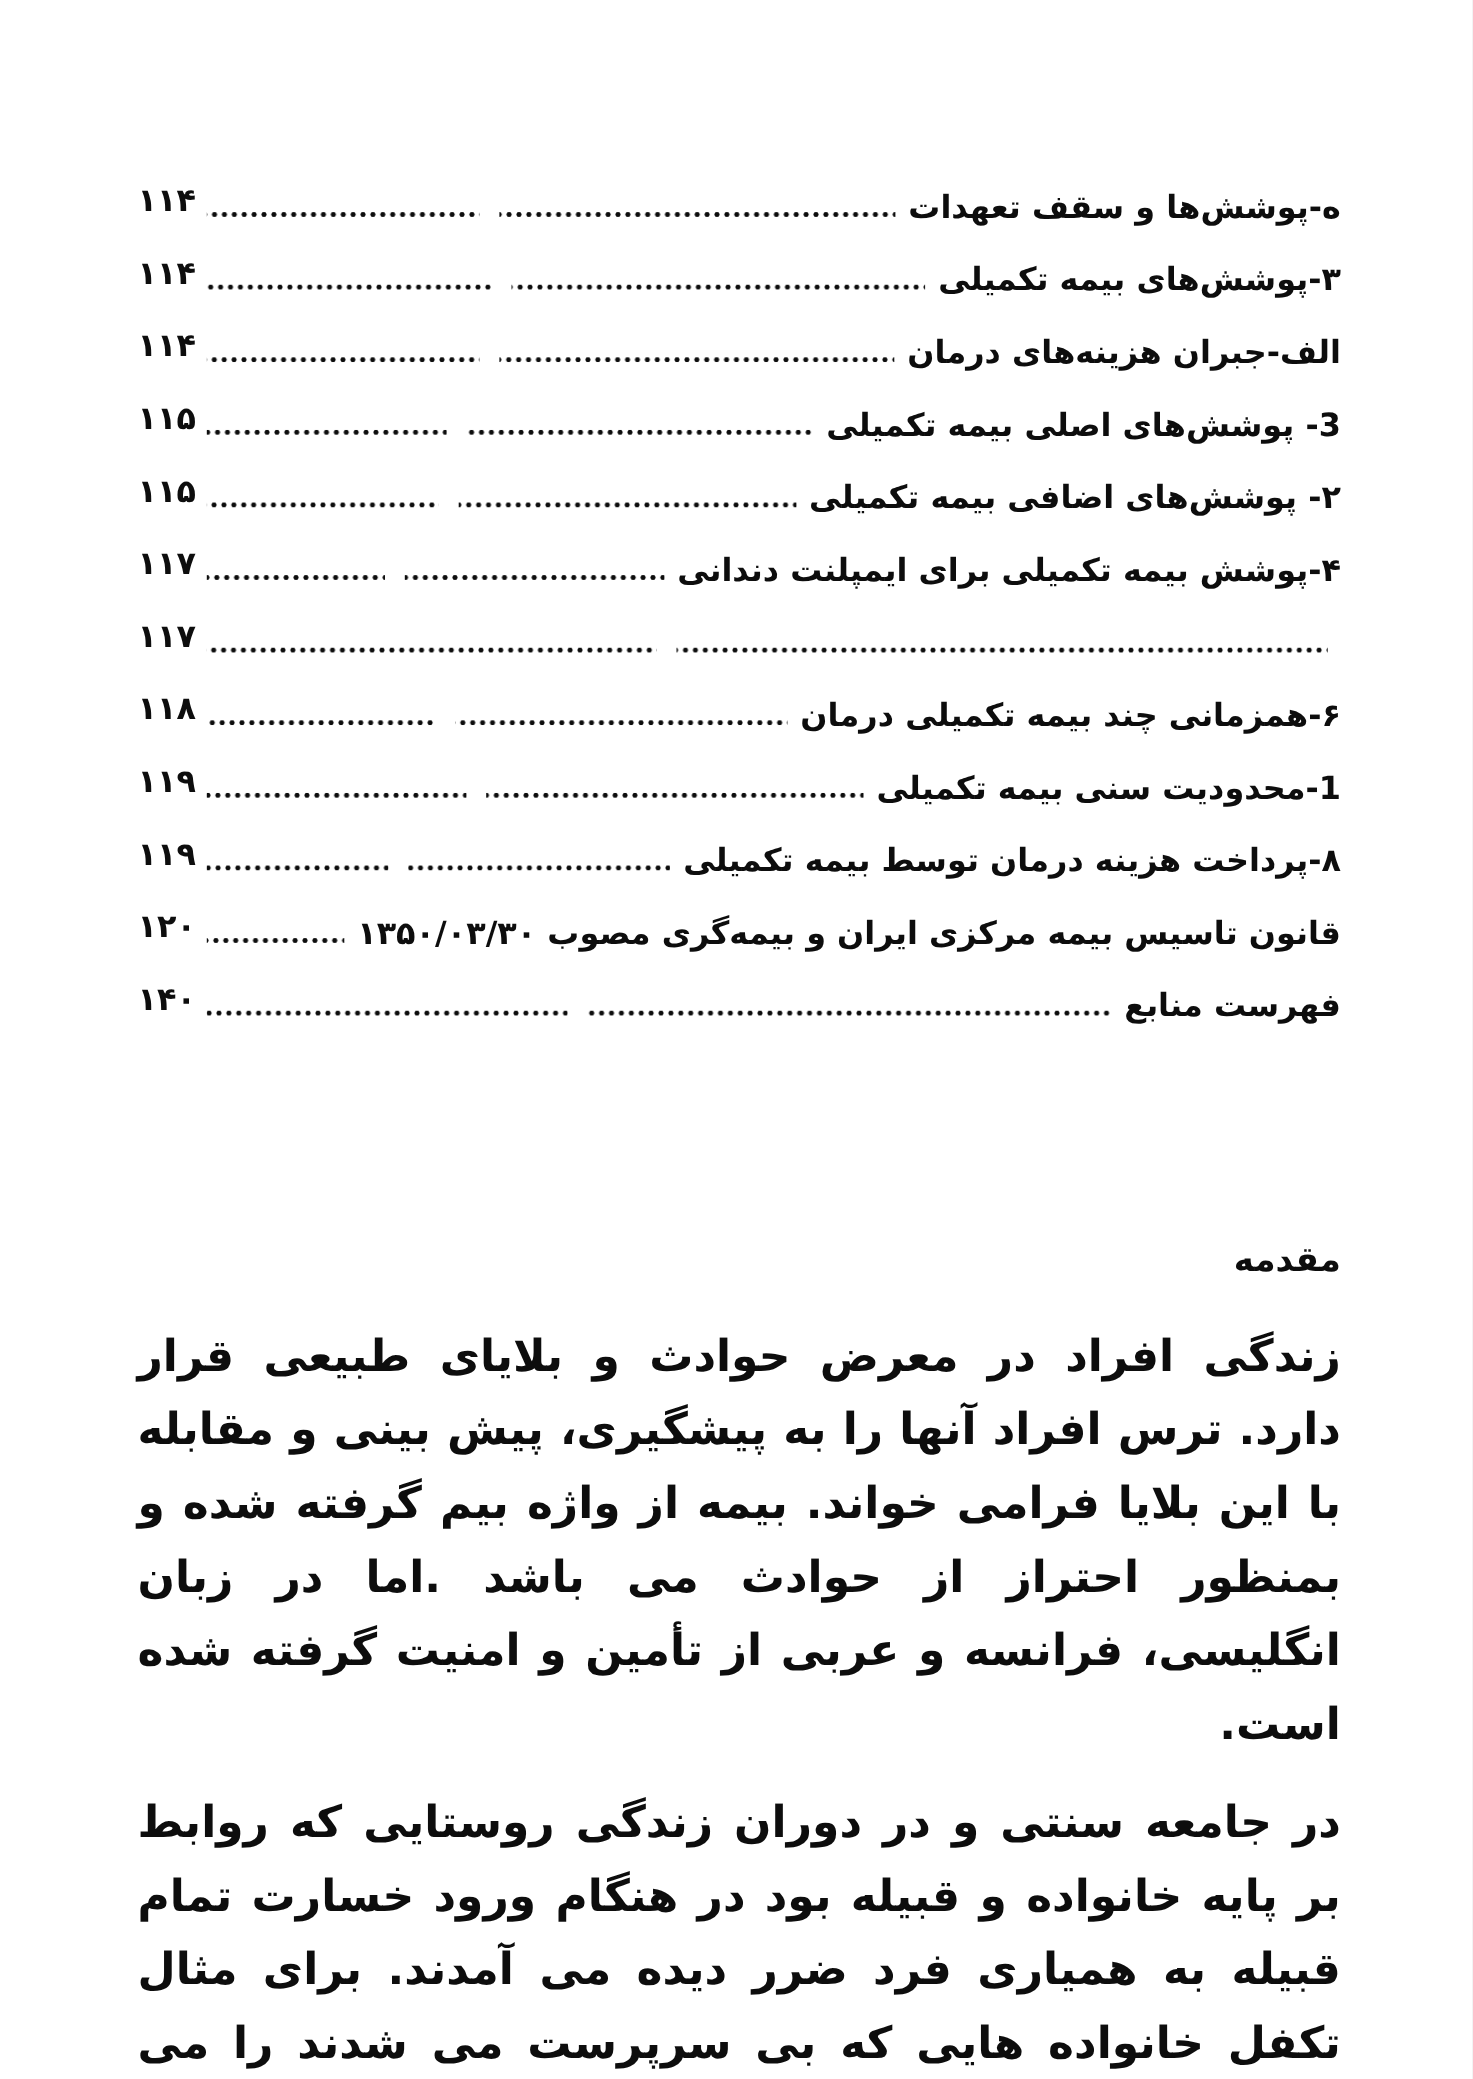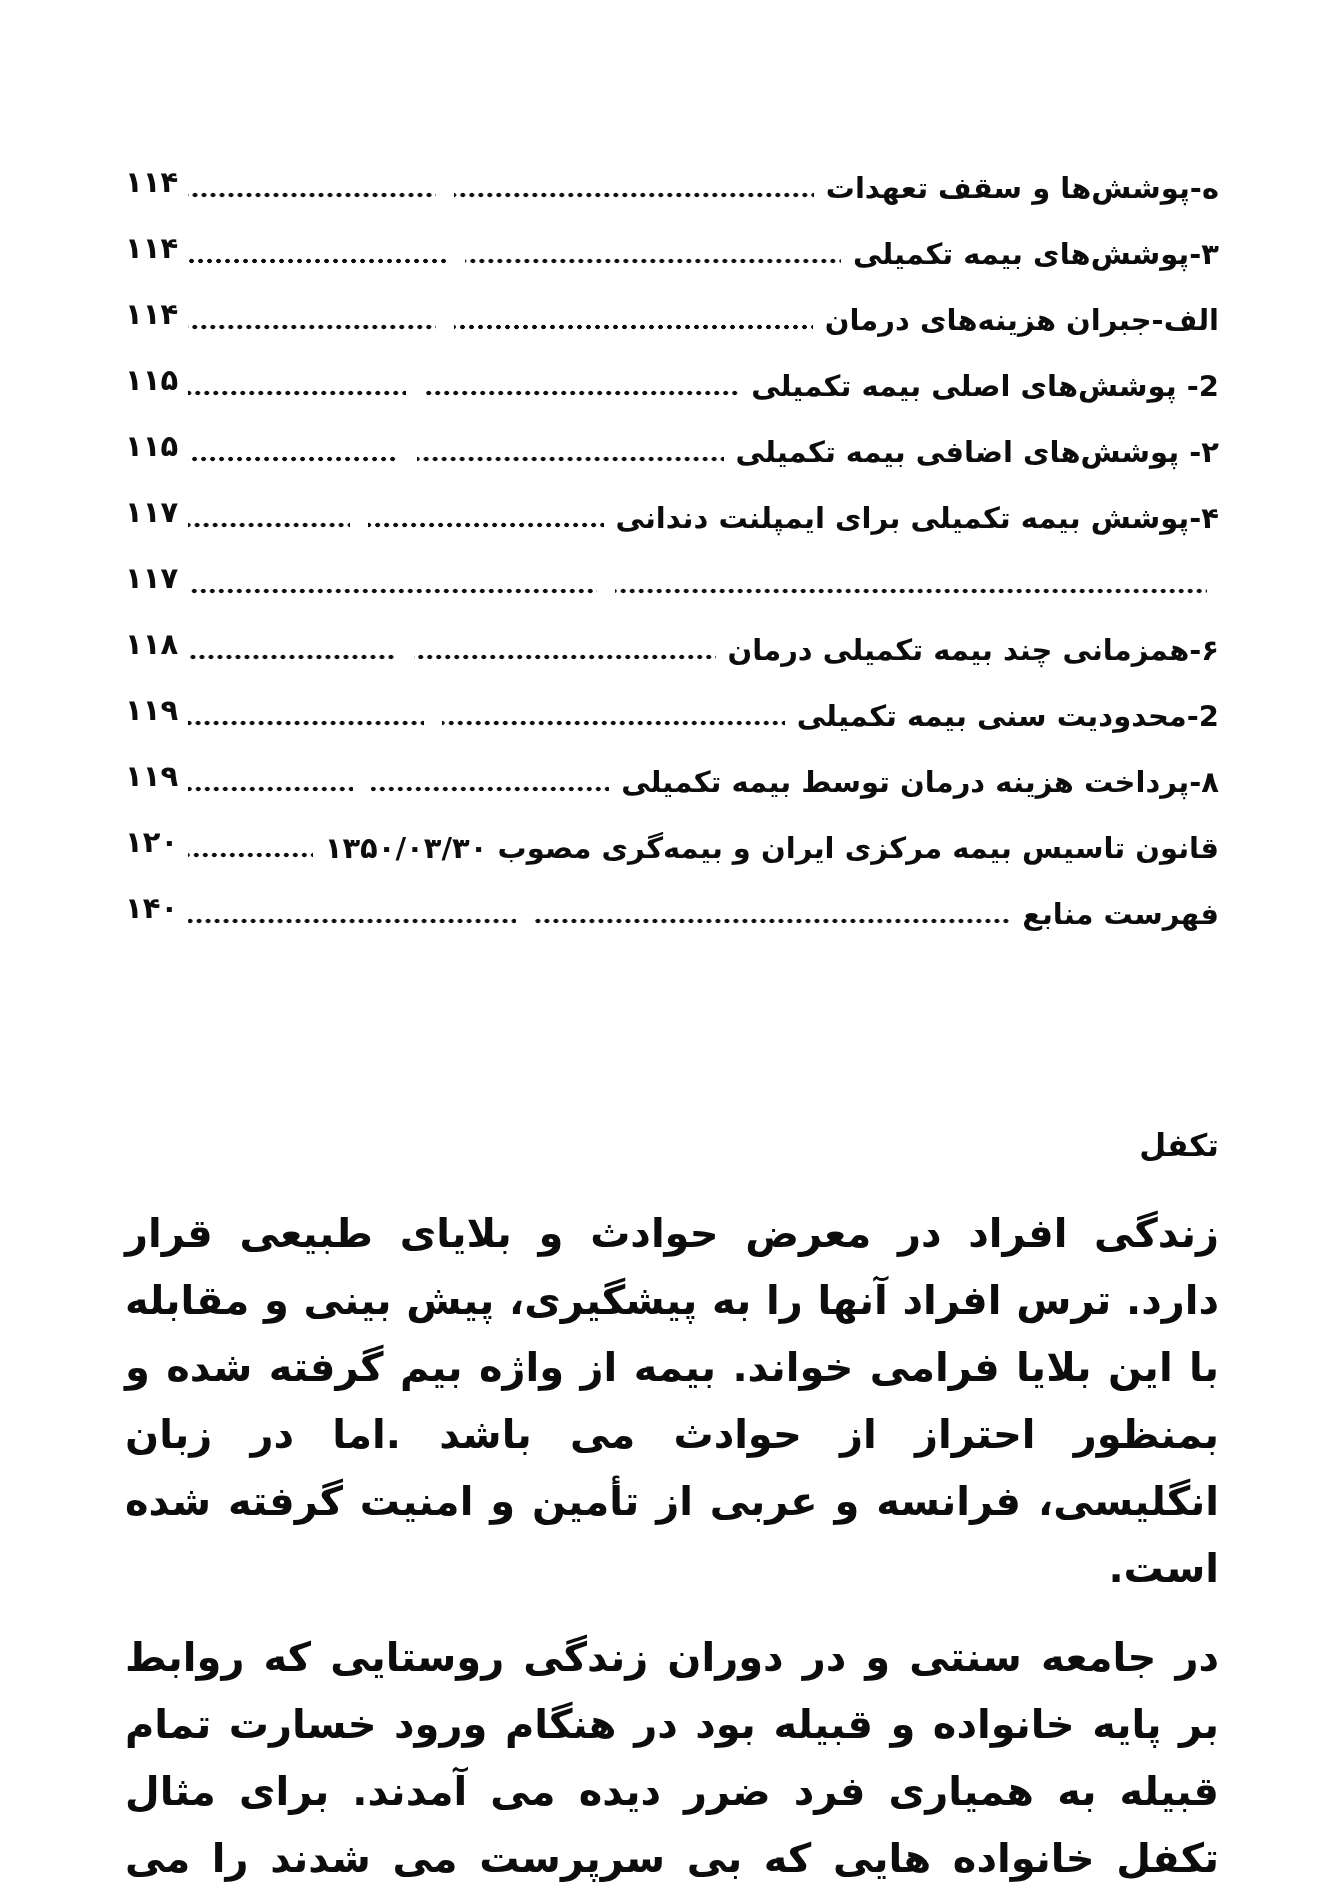--- a/index.html
+++ b/index.html
@@ -98,21 +98,21 @@
       <div class="toc-row">
         <span class="toc-title">الف-جبران هزینه‌های درمان</span>
         <span class="leader">
             <span class="dots dots-a"></span>
             <span class="dots dots-b"></span>
           </span>
         <span class="toc-page">۱۱۴</span>
       </div>
 
       <div class="toc-row">
-        <span class="toc-title">2- پوشش‌های اصلی بیمه تکمیلی</span>
+        <span class="toc-title">3- پوشش‌های اصلی بیمه تکمیلی</span>
         <span class="leader">
             <span class="dots dots-a"></span>
             <span class="dots dots-b"></span>
           </span>
         <span class="toc-page">۱۱۵</span>
       </div>
 
       <div class="toc-row">
         <span class="toc-title">۲- پوشش‌های اضافی بیمه تکمیلی</span>
         <span class="leader">
@@ -142,21 +142,21 @@
       <div class="toc-row">
         <span class="toc-title">۶-همزمانی چند بیمه تکمیلی درمان</span>
         <span class="leader">
             <span class="dots dots-a"></span>
             <span class="dots dots-b"></span>
           </span>
         <span class="toc-page">۱۱۸</span>
       </div>
 
       <div class="toc-row">
-        <span class="toc-title">2-محدودیت سنی بیمه تکمیلی</span>
+        <span class="toc-title">1-محدودیت سنی بیمه تکمیلی</span>
         <span class="leader">
             <span class="dots dots-a"></span>
             <span class="dots dots-b"></span>
           </span>
         <span class="toc-page">۱۱۹</span>
       </div>
 
       <div class="toc-row">
         <span class="toc-title">۸-پرداخت هزینه درمان توسط بیمه تکمیلی</span>
         <span class="leader">
@@ -179,19 +179,19 @@
         <span class="leader">
             <span class="dots dots-a"></span>
             <span class="dots dots-b"></span>
           </span>
         <span class="toc-page">۱۴۰</span>
       </div>
 
     </div>
 
     <div class="intro">
-      <div class="intro-heading">تکفل</div>
+      <div class="intro-heading">مقدمه</div>
       <div class="para para-1">زندگی افراد در معرض حوادث و بلایای طبیعی قرار دارد. ترس افراد آنها را به پیشگیری، پیش بینی و مقابله با این بلایا فرامی خواند. بیمه از واژه بیم گرفته شده و بمنظور احتراز از حوادث می باشد .اما در زبان انگلیسی، فرانسه و عربی از تأمین و امنیت گرفته شده است.</div>
       <div class="para para-2">در جامعه سنتی و در دوران زندگی روستایی که روابط بر پایه خانواده و قبیله بود در هنگام ورود خسارت تمام قبیله به همیاری فرد ضرر دیده می آمدند. برای مثال تکفل خانواده هایی که بی سرپرست می شدند را می گرفتند یا این نظام برای جامعه روستایی که هم از جمعیت کمی برخوردار بود و هم خسارت محدودی روبه رو بود کاملاً مناسب بود اما امروزه با توجه</div>
     </div>
 
   </div>
 </div>
 
 </body></html>

